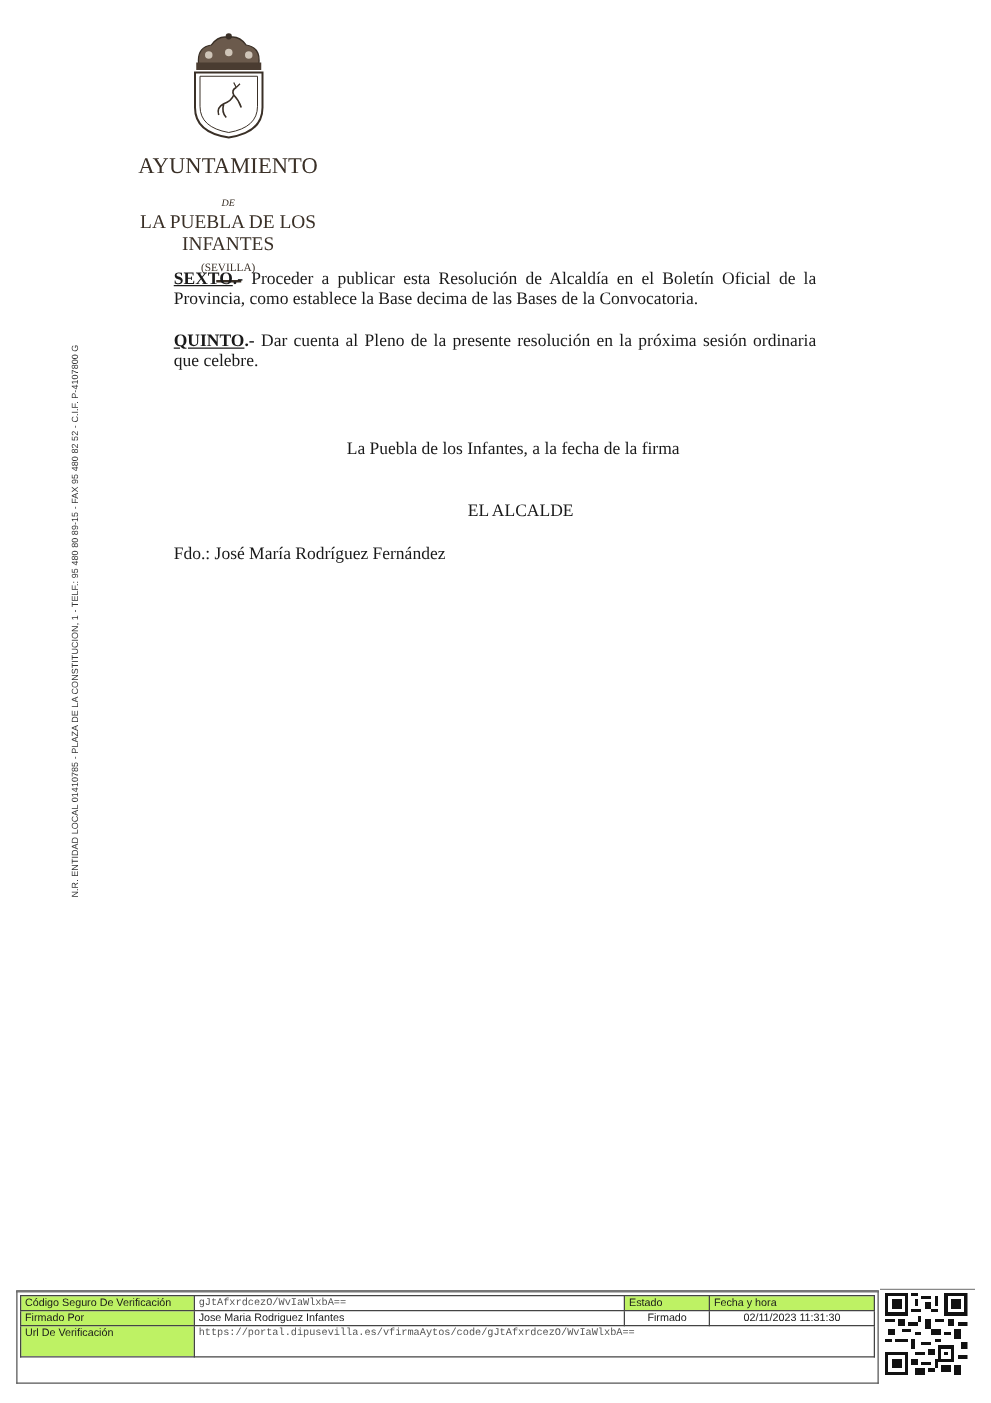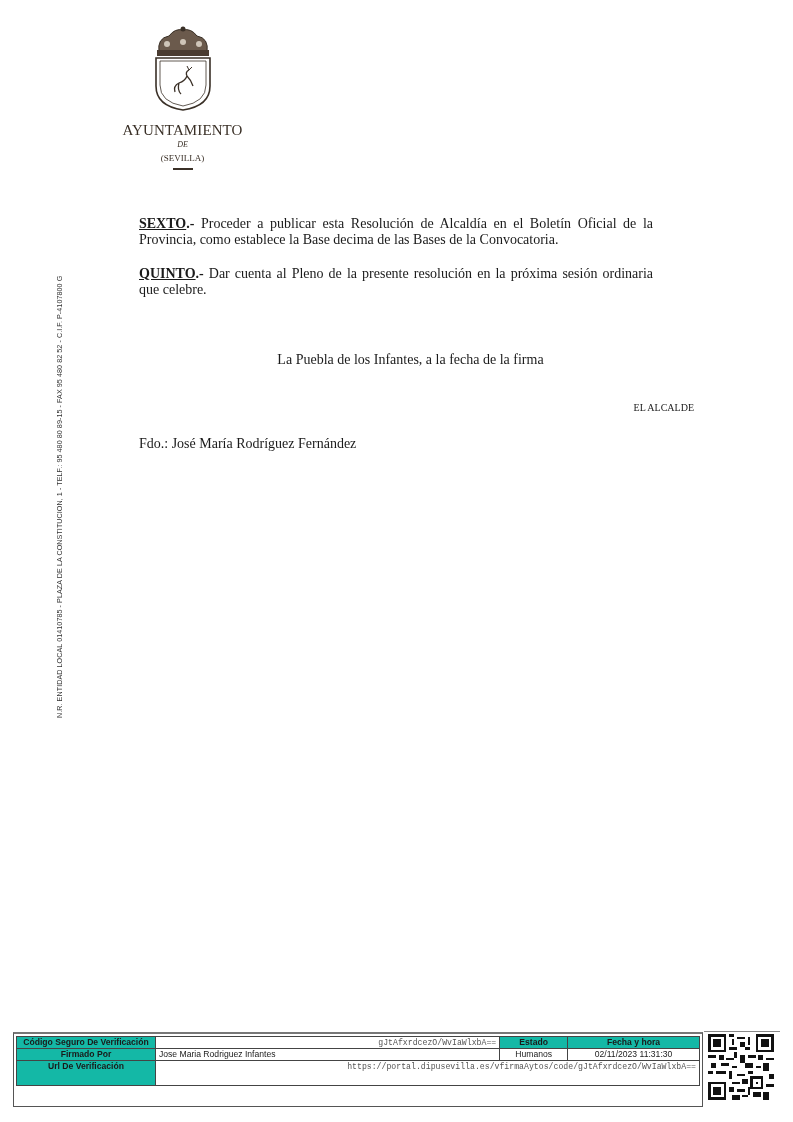--- a/index.html
+++ b/index.html
@@ -2,49 +2,49 @@
 <html><head>
 <meta charset="utf-8">
 <style>
   html, body { margin:0; padding:0; background:#ffffff; }
   body { width:793px; height:1122px; position:relative; overflow:hidden;
          font-family:"Liberation Serif", "DejaVu Serif", serif; color:#1a1a1a; }
 
   
   .letterhead { position:absolute; left:80px; top:26px; width:205px; text-align:center; color:#3a3027; }
   .crest { display:block; margin:0 auto; width:64px; height:86px; }
-  .lh-line1 { font-size:15px; margin-top:10px; letter-spacing:0.1px; }
-  .lh-line2 { font-size:8px; margin-top:1px;font-style:italic; }
+  .lh-line1 { font-size:18px; margin-top:10px; letter-spacing:0.1px; }
+  .lh-line2 { font-size:8px; margin-top:15px;font-style:italic; }
   .lh-line3 { font-size:15.5px; margin-top:2px; }
   .lh-line4 { font-size:9px; margin-top:4px; }
   .lh-rule { width:20px; height:1.5px; background:#3a3027; margin:5px auto 0; }
 
   
   .side-text { position:absolute; left:55px; top:718px; transform-origin:0 0; transform:rotate(-90deg);
                font-family:"Liberation Sans", "DejaVu Sans", sans-serif; font-size:7.2px; color:#333;
                white-space:nowrap; letter-spacing:0.05px; }
 
   
   .content { position:absolute; left:139px; top:216px; width:514px; font-size:14px; line-height:16px; }
   .para { text-align:justify; margin:0 0 18px 0; }
   .para .label { font-weight:bold; text-decoration:underline; }
   .para .sep { font-weight:bold; }
   .para.last { margin-bottom:0; }
   .place-date { position:absolute; left:133px; top:352px; width:555px; text-align:center; font-size:14px; }
-  .signer-title { position:absolute; left:139px; top:402px; width:555px; text-align:right; font-size:10px; }
+  .signer-title { position:absolute; left:139px; top:402px; width:555px; text-align:center; font-size:14px; }
   .signer-name { position:absolute; left:139px; top:436px; width:555px; text-align:left; font-size:14px; }
 
   
   .verif-wrap { position:absolute; left:13px; top:1032px; width:690px; height:75px;
                 border:1px solid #555; border-top:2px solid #777; box-sizing:border-box; }
   table.verif { position:absolute; left:2px; top:2px; border-collapse:collapse; width:684px;
                 font-family:"Liberation Sans", "DejaVu Sans", sans-serif; font-size:8.6px; }
   table.verif td { border:1px solid #444; padding:0 3px; height:11px; line-height:11px; white-space:nowrap; overflow:hidden; }
-  table.verif td.hdr { background:#14b8a6; font-weight:bold; text-align:center; }
-  table.verif td.mono { font-family:"Liberation Mono", "DejaVu Sans Mono", monospace; color:#555; text-align:right; font-size:8.2px; }
+  table.verif td.hdr { background:#bef264; font-weight:normal; }
+  table.verif td.mono { font-family:"Liberation Mono", "DejaVu Sans Mono", monospace; color:#555; text-align:left; font-size:8.2px; }
   table.verif td.center { text-align:center; }
   table.verif tr.url td { height:24px; vertical-align:top; }
   .qr { position:absolute; left:708px; top:1034px; width:66px; height:66px; }
   .qr-frame { position:absolute; left:704px; top:1031px; width:76px; height:1px; background:#888; }
 </style>
 </head>
 <body>
 
 <div class="letterhead">
   <svg class="crest" viewBox="0 0 64 86">
@@ -57,20 +57,21 @@
     <circle cx="48" cy="18" r="3" fill="#cfc5b8"></circle>
 
     <path d="M5 32 L59 32 L59 60 Q59 80 32 84 Q5 80 5 60 Z" fill="#fff" stroke="#3a3027" stroke-width="1.6"></path>
     <path d="M9 35 L55 35 L55 59 Q55 76 32 80 Q9 76 9 59 Z" fill="none" stroke="#3a3027" stroke-width="0.8"></path>
 
     <path d="M24 66 Q22 60 28 57 Q34 55 36 50 Q34 46 38 44 M36 50 Q40 54 42 60 M28 57 Q26 64 30 68" fill="none" stroke="#3a3027" stroke-width="1.3"></path>
     <path d="M38 44 L36 40 M38 44 L41 41" stroke="#3a3027" stroke-width="1"></path>
   </svg>
   <div class="lh-line1">AYUNTAMIENTO</div>
   <div class="lh-line2">DE</div>
+  <div class="lh-line3">LA PUEBLA DE LOS INFANTES</div>
   <div class="lh-line4">(SEVILLA)</div>
   <div class="lh-rule"></div>
 </div>
 
 <div class="side-text">N.R. ENTIDAD LOCAL 01410785 - PLAZA DE LA CONSTITUCION, 1 - TELF.: 95 480 80 89-15 - FAX 95 480 82 52 - C.I.F. P-4107800 G</div>
 
 <div class="content">
   <p class="para">
     <span class="label">SEXTO</span><span class="sep">.-</span><span> Proceder a publicar esta Resolución de Alcaldía en el Boletín Oficial de la Provincia, como establece la Base decima de las Bases de la Convocatoria.</span>
   </p>
@@ -94,21 +95,21 @@
     <tbody>
         <tr>
       <td class="hdr">Código Seguro De Verificación</td>
       <td class="mono">gJtAfxrdcezO/WvIaWlxbA==</td>
       <td class="hdr">Estado</td>
       <td class="hdr">Fecha y hora</td>
     </tr>
     <tr>
       <td class="hdr">Firmado Por</td>
       <td>Jose Maria Rodriguez Infantes</td>
-      <td class="center">Humanos</td>
+      <td class="center">Firmado</td>
       <td class="center">02/11/2023 11:31:30</td>
     </tr>
     <tr class="url">
       <td class="hdr">Url De Verificación</td>
       <td class="mono" colspan="3">https://portal.dipusevilla.es/vfirmaAytos/code/gJtAfxrdcezO/WvIaWlxbA==</td>
     </tr>
   </tbody>
     </table>
 </div>
 

